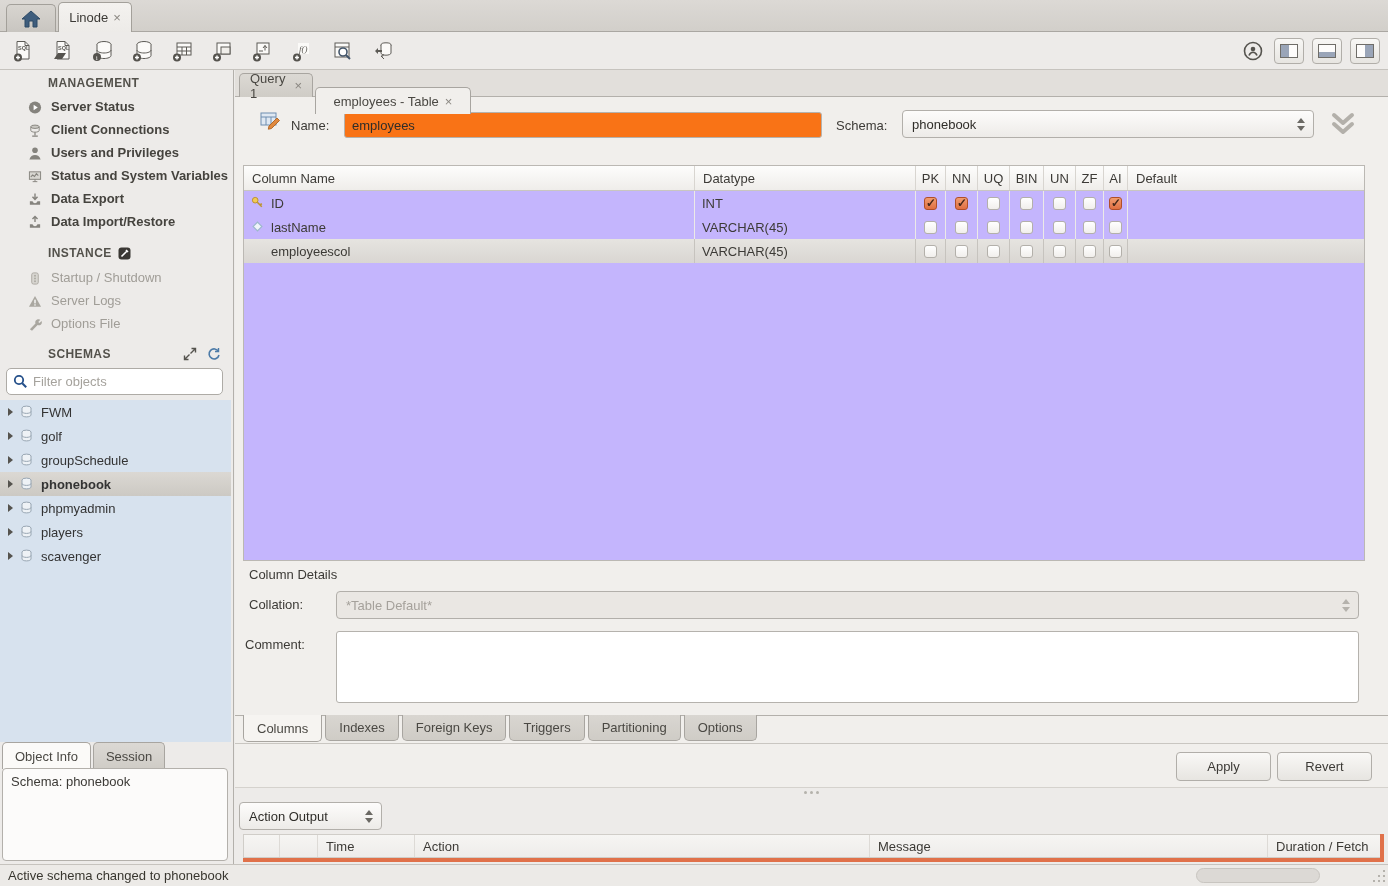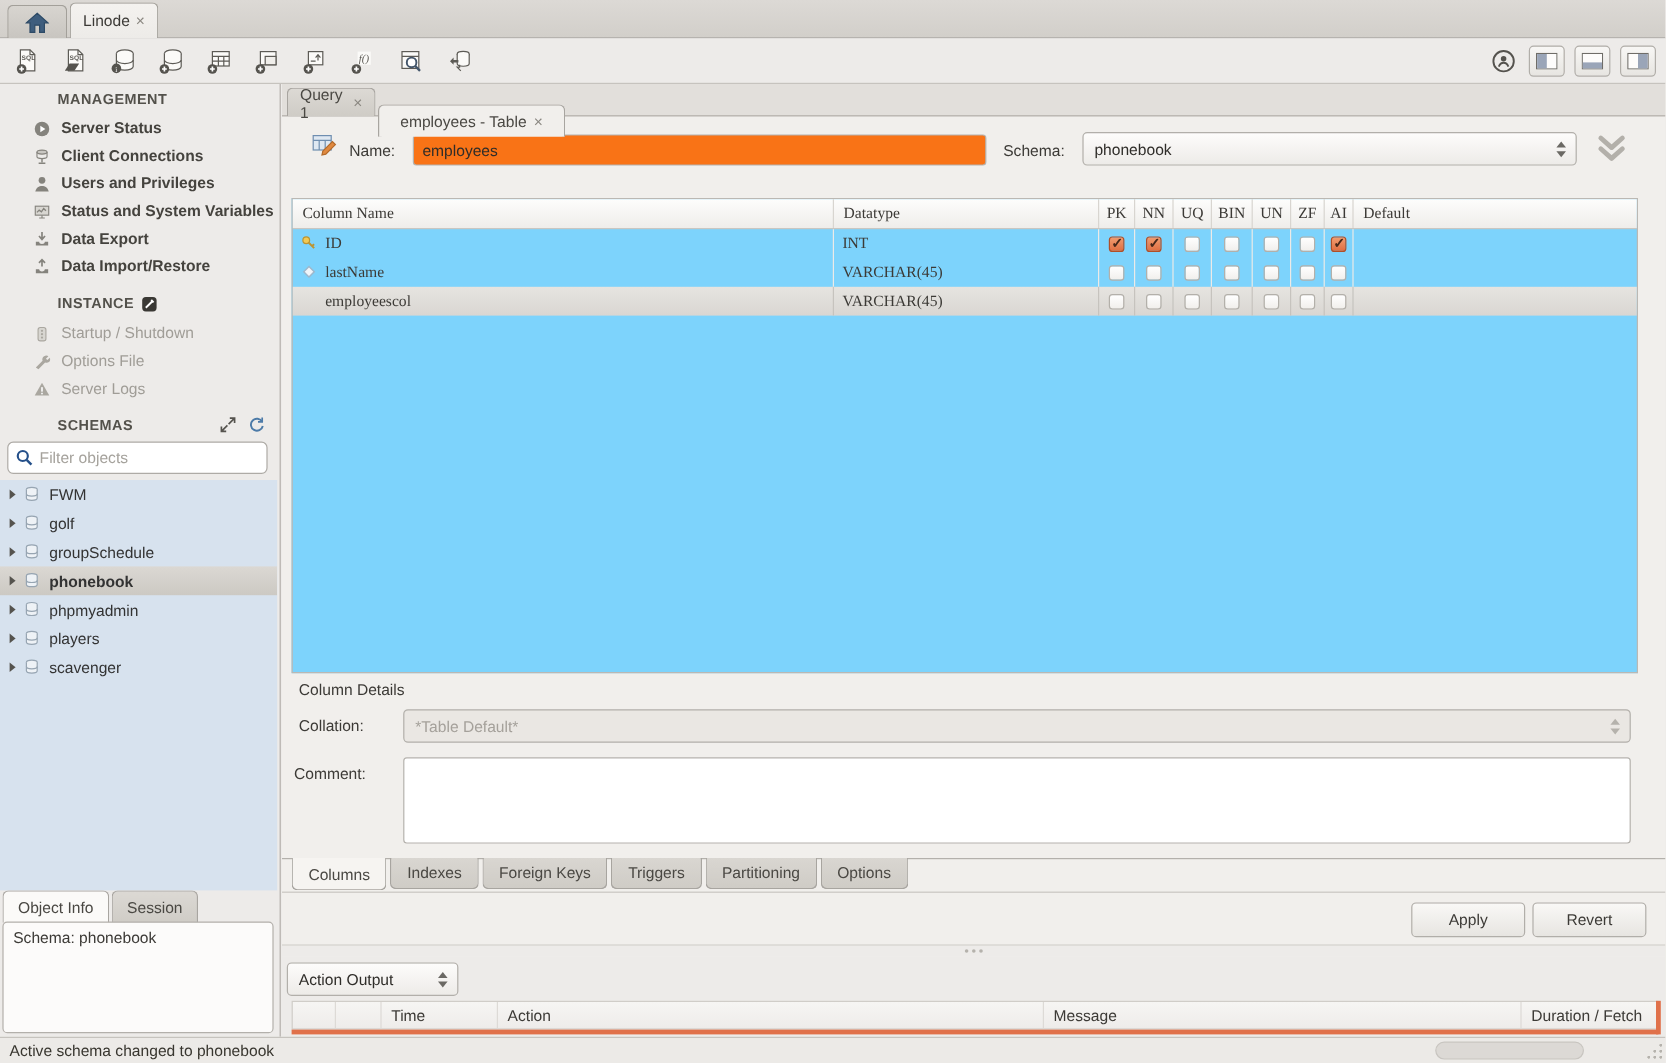--- a/index.html
+++ b/index.html
@@ -68,21 +68,21 @@
   .combo .val { flex:1; padding-left:9px; color:#2f2d29; white-space:nowrap; overflow:hidden; }
   .combo .spin { width:24px; align-self:stretch; display:flex; flex-direction:column; align-items:center; justify-content:center; gap:3px; }
   .tri-up { width:0; height:0; border-left:4px solid transparent; border-right:4px solid transparent; border-bottom:5px solid #6b6964; }
   .tri-down { width:0; height:0; border-left:4px solid transparent; border-right:4px solid transparent; border-top:5px solid #6b6964; }
   .combo.disabled { background:#eae7e3; }
   .combo.disabled .val { color:#a5a19b; }
   .combo.disabled .tri-up { border-bottom-color:#b5b2ac; }
   .combo.disabled .tri-down { border-top-color:#b5b2ac; }
 
   
-  .grid { position:absolute; left:8px; top:68px; width:1122px; height:396px; background:#7dd3fc; border:1px solid #bbb8b3;font-family:Liberation Serif, serif; }
+  .grid { position:absolute; left:8px; top:68px; width:1122px; height:396px; background:#c4b5fd; border:1px solid #bbb8b3; }
   .grid-row { display:grid; grid-template-columns:451px 221px 30px 32px 32px 34px 32px 28px 24px 1fr; height:24px; }
   .grid-header { height:25px; background:linear-gradient(#fdfdfc,#efedea); border-bottom:1px solid #c9c6c1; }
   .grid-header .gc { border-right:1px solid #d8d5d0; display:flex; align-items:center; padding-left:8px; color:#3c3a36; }
   .grid-header .gc.flag { justify-content:center; padding-left:0; }
   .grid-row .cell { display:flex; align-items:center; padding-left:7px; gap:6px; border-right:1px solid #eceae7; overflow:hidden; white-space:nowrap; }
   .grid-row .cell.flag { justify-content:center; padding-left:0; }
   .grid-row.selected { background:linear-gradient(#e6e4e0,#d9d6d2); }
   .grid-row.selected .cell { border-right:1px solid #c6c3be; }
   .checkbox { width:13px; height:13px; border:1px solid #b3b0aa; border-radius:3px; background:linear-gradient(#fff,#f1efec); position:relative; }
   .checkbox.checked { background:linear-gradient(#f09c70,#e06f42); border-color:#b04f28; }
@@ -342,34 +342,34 @@
               <circle cx="7.5" cy="4.5" r="1" fill="#aaa7a0" stroke="none"></circle>
               <circle cx="7.5" cy="7.5" r="1" fill="#aaa7a0" stroke="none"></circle>
               <circle cx="7.5" cy="10.5" r="1" fill="#aaa7a0" stroke="none"></circle>
             </svg>
           </span>
         <span class="lbl">Startup / Shutdown</span>
       </div>
       <div class="side-item disabled">
         <span class="icon-cell">
             <svg width="15" height="15" viewBox="0 0 15 15">
-              <path d="M2 12.5l6-6c-.6-1.5 0-3.2 1.4-4s3-.6 3.8 0l-2.2 2.2 1.3 1.3 2.2-2.2c.7 1.3.4 3-.8 3.9-1 .8-2.4.9-3.4.4l-6 6z" fill="#aaa7a0"></path>
-            </svg>
-          </span>
-        <span class="lbl">Options File</span>
-      </div>
-      <div class="side-item disabled">
-        <span class="icon-cell">
-            <svg width="15" height="15" viewBox="0 0 15 15">
               <path d="M7.5 1.5L14 13H1z" fill="#aaa7a0"></path>
               <rect x="6.8" y="5.5" width="1.4" height="4" fill="#fff"></rect>
               <rect x="6.8" y="10.5" width="1.4" height="1.4" fill="#fff"></rect>
             </svg>
           </span>
         <span class="lbl">Server Logs</span>
+      </div>
+      <div class="side-item disabled">
+        <span class="icon-cell">
+            <svg width="15" height="15" viewBox="0 0 15 15">
+              <path d="M2 12.5l6-6c-.6-1.5 0-3.2 1.4-4s3-.6 3.8 0l-2.2 2.2 1.3 1.3 2.2-2.2c.7 1.3.4 3-.8 3.9-1 .8-2.4.9-3.4.4l-6 6z" fill="#aaa7a0"></path>
+            </svg>
+          </span>
+        <span class="lbl">Options File</span>
       </div>
     </div>
 
     <div class="section-title" style="top:277px; left:8px; right:0;">
       <span>SCHEMAS</span>
       <span class="schemas-head-icons">
         <span>
             <svg width="14" height="14" viewBox="0 0 14 14" fill="none" stroke="#55534e" stroke-width="1.4">
               <path d="M8.5 1.5h4v4M12.5 1.5L7.5 6.5M5.5 12.5h-4v-4M1.5 12.5l5-5"></path>
             </svg>

